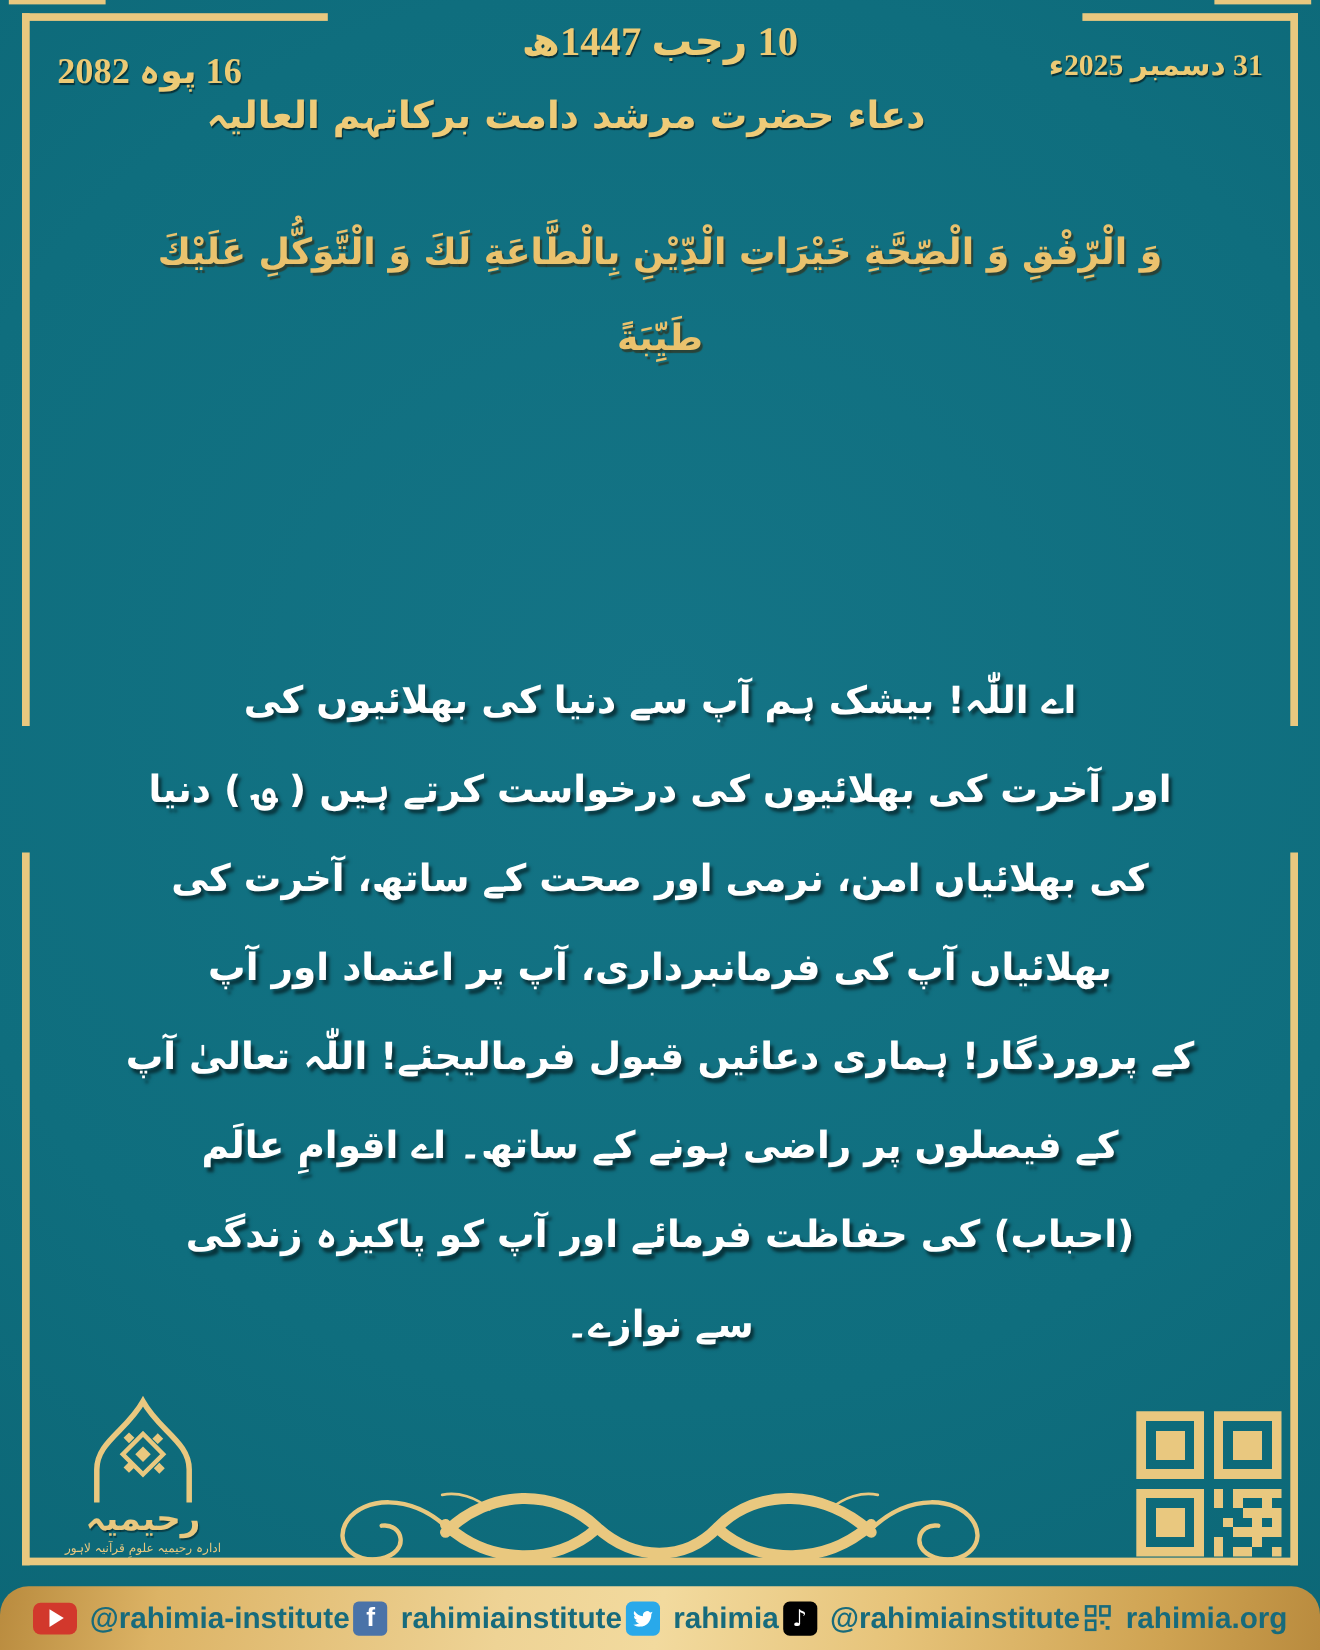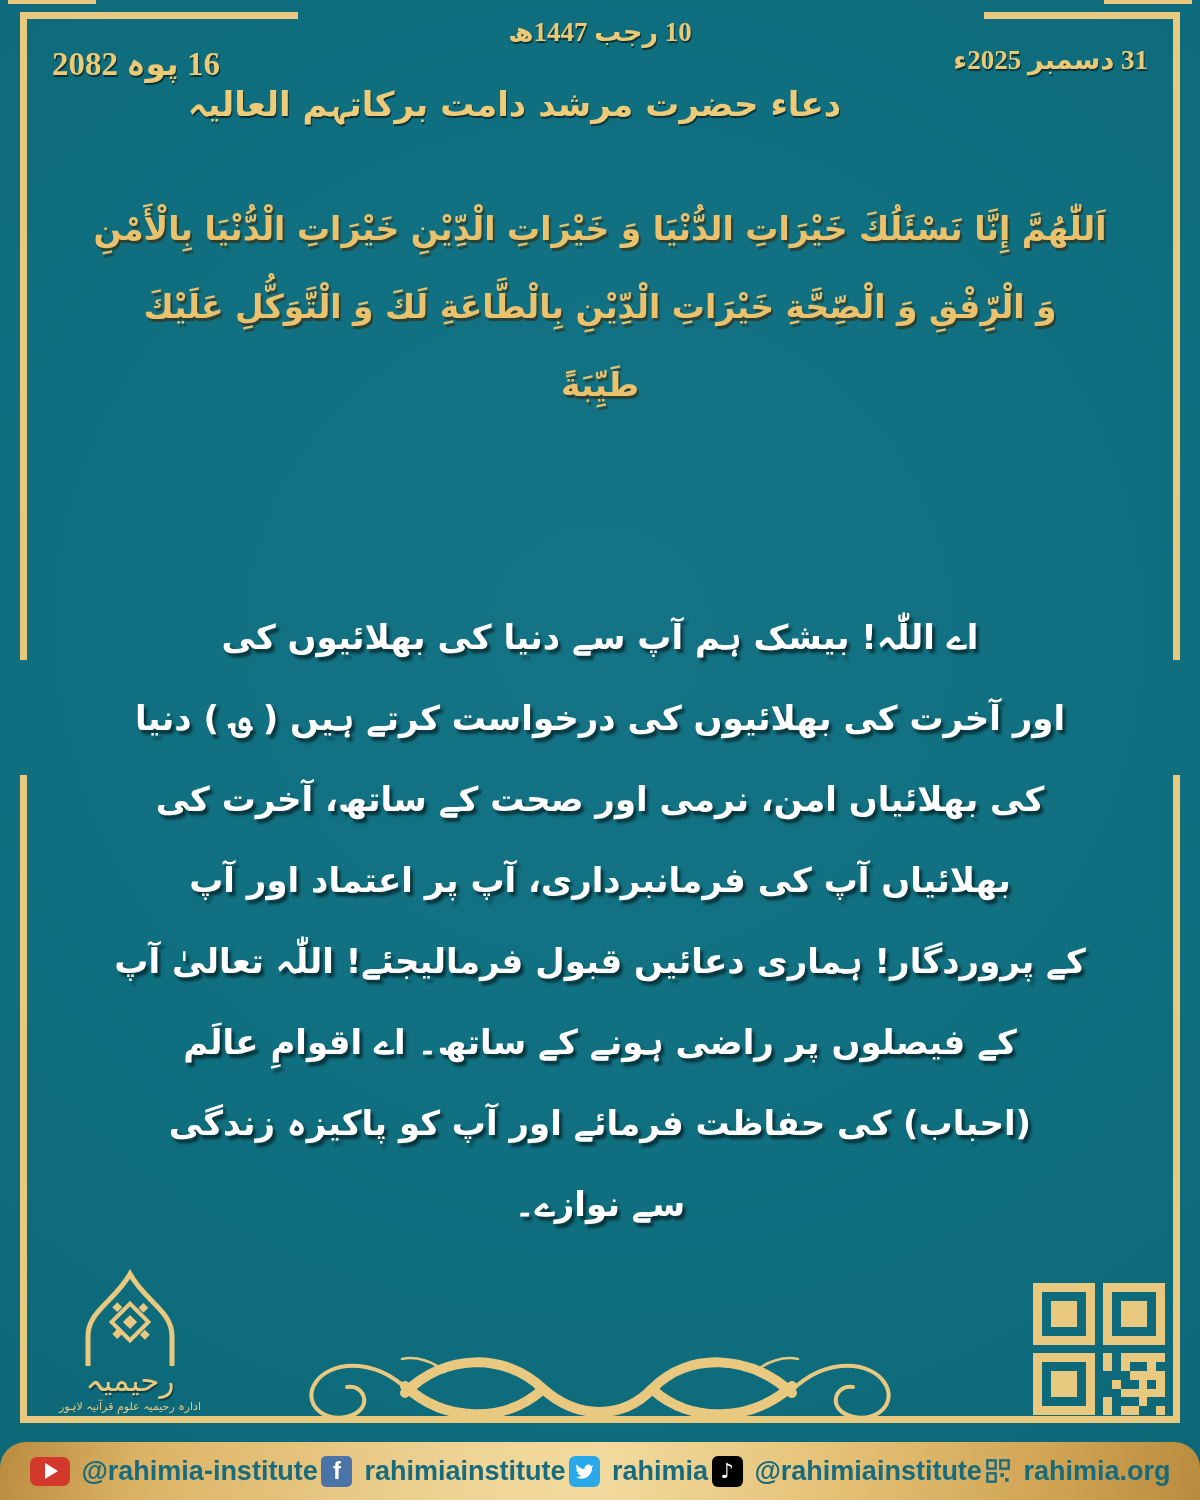--- a/index.html
+++ b/index.html
@@ -15,38 +15,38 @@
   .f-top-l{left:20px;top:12px;width:278px;height:7px;}
   .f-top-r{left:984px;top:12px;width:196px;height:7px;}
   .f-left-1{left:20px;top:12px;width:7px;height:648px;}
   .f-left-2{left:20px;top:775px;width:7px;height:648px;}
   .f-right-1{left:1173px;top:12px;width:7px;height:648px;}
   .f-right-2{left:1173px;top:775px;width:7px;height:648px;}
   .f-bottom{left:20px;top:1416px;width:1160px;height:7px;}
   
   .hdr{position:absolute;color:#ecca75;text-shadow:1px 2px 1px rgba(0,0,0,.55);
        font-family:"Liberation Serif","DejaVu Sans",serif;font-weight:bold;}
-  .hijri{top:16px;left:0;width:1200px;text-align:center;font-size:27px;}
+  .hijri{top:16px;left:0;width:1200px;text-align:center;font-size:37px;}
   .greg{top:44px;right:52px;font-size:27px;}
   .bikrami{top:44px;left:52px;font-size:33px;}
   .title{top:84px;left:0;width:1029px;text-align:center;font-size:34px;
          font-family:"DejaVu Sans",sans-serif;color:#eecb78;}
   
   .arabic{position:absolute;top:190px;left:30px;width:1140px;text-align:center;
           direction:rtl;color:#eac26d;font-weight:bold;font-size:33px;line-height:78px;
           text-shadow:2px 3px 1px rgba(56,37,8,.6);}
   .arabic div{white-space:nowrap;}
   
   .urdu{position:absolute;top:597px;left:100px;width:1000px;text-align:center;
         direction:rtl;color:#ffffff;font-weight:bold;font-size:34px;line-height:81px;
         text-shadow:3px 4px 3px rgba(0,0,0,.55);}
   .urdu div{white-space:nowrap;}
   
   .logo{position:absolute;left:45px;top:1266px;width:170px;text-align:center;color:#e9c87f;}
-  .logo-name{font-size:31px;font-weight:normal;margin-top:-8px;
+  .logo-name{font-size:31px;font-weight:bold;margin-top:-8px;
              text-shadow:1px 2px 1px rgba(0,0,0,.4);}
   .logo-tagline{font-size:11px;margin-top:2px;letter-spacing:.5px;}
   
   .qr{position:absolute;left:1033px;top:1283px;width:132px;height:132px;}
   
   .flourish{position:absolute;left:290px;top:1338px;width:620px;height:100px;}
   
   .footer{position:absolute;left:0;top:1442px;width:1200px;height:58px;
     border-radius:26px 26px 0 0;
     background:linear-gradient(100deg,#b98b3e 0%,#dcb365 12%,#eed395 38%,#f2da9e 50%,#e6c379 68%,#cfa352 88%,#b98b3e 100%);
@@ -77,21 +77,20 @@
   <div class="frame gold f-right-1"></div>
   <div class="frame gold f-right-2"></div>
   <div class="frame gold f-bottom"></div>
 
   <div class="hdr hijri" dir="rtl">10 رجب 1447ھ</div>
   <div class="hdr greg" dir="rtl">31 دسمبر 2025ء</div>
   <div class="hdr bikrami" dir="rtl">16 پوہ 2082</div>
   <div class="hdr title" dir="rtl">دعاء حضرت مرشد دامت برکاتہم العالیہ</div>
 
   <div class="arabic">
-    <div>اَللّٰهُمَّ إِنَّا نَسْئَلُكَ خَيْرَاتِ الدُّنْيَا وَ خَيْرَاتِ الْدِّيْنِ خَيْرَاتِ الْدُّنْيَا بِالْأَمْنِ</div>
     <div>وَ الْرِّفْقِ وَ الْصِّحَّةِ خَيْرَاتِ الْدِّيْنِ بِالْطَّاعَةِ لَكَ وَ الْتَّوَكُّلِ عَلَيْكَ</div>
     <div>طَيِّبَةً</div>
   </div>
 
   <div class="urdu">
     <div>اے اللّٰہ! بیشک ہم آپ سے دنیا کی بھلائیوں کی</div>
     <div>اور آخرت کی بھلائیوں کی درخواست کرتے ہیں ( ؈ ) دنیا</div>
     <div>کی بھلائیاں امن، نرمی اور صحت کے ساتھ، آخرت کی</div>
     <div>بھلائیاں آپ کی فرمانبرداری، آپ پر اعتماد اور آپ</div>
     <div>کے پروردگار! ہماری دعائیں قبول فرمالیجئے! اللّٰہ تعالیٰ آپ</div>

